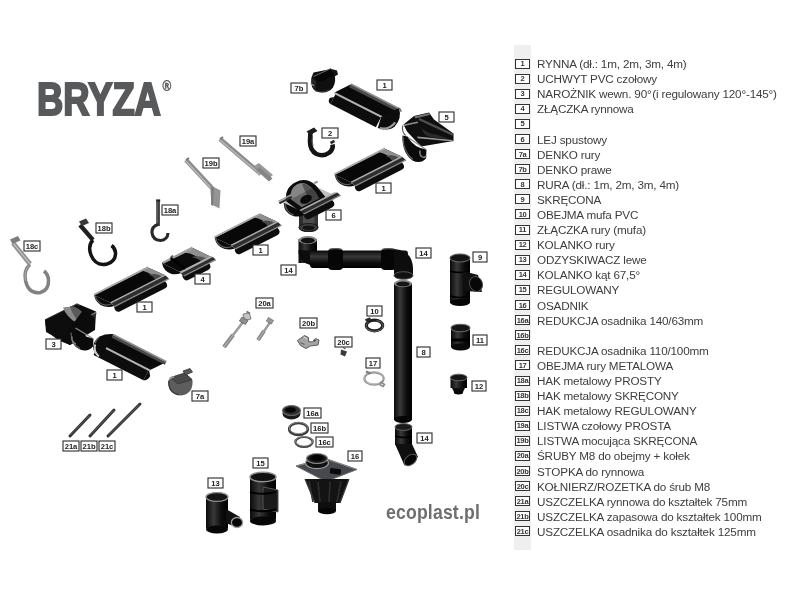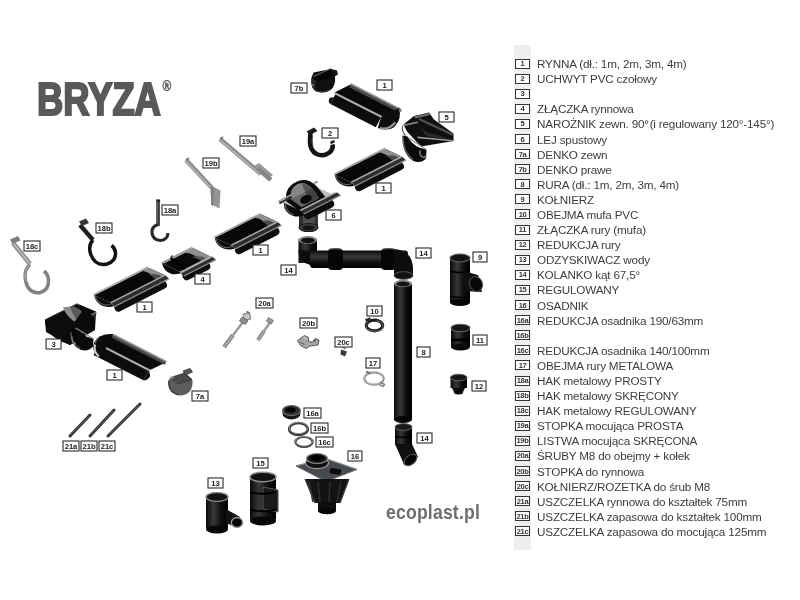--- a/index.html
+++ b/index.html
@@ -32,107 +32,107 @@
   <div class="row">
       <span class="num">1</span>
       <span class="txt">RYNNA (dł.: 1m, 2m, 3m, 4m)</span>
     </div>
   <div class="row">
       <span class="num">2</span>
       <span class="txt">UCHWYT PVC czołowy</span>
     </div>
   <div class="row">
       <span class="num">3</span>
+      <span class="txt">NAROŻNIK wewn. 90° (i regulowany 120°-145°)</span>
     </div>
   <div class="row">
       <span class="num">4</span>
       <span class="txt">ZŁĄCZKA rynnowa</span>
     </div>
   <div class="row">
       <span class="num">5</span>
-      <span class="txt">NAROŻNIK zewn. 90° (i regulowany 120°-145°)</span>
     </div>
   <div class="row">
       <span class="num">6</span>
       <span class="txt">LEJ spustowy</span>
     </div>
   <div class="row">
       <span class="num">7a</span>
-      <span class="txt">DENKO zewn</span>
+      <span class="txt">DENKO rury</span>
     </div>
   <div class="row">
       <span class="num">7b</span>
       <span class="txt">DENKO prawe</span>
     </div>
   <div class="row">
       <span class="num">8</span>
       <span class="txt">RURA (dł.: 1m, 2m, 3m, 4m)</span>
     </div>
   <div class="row">
       <span class="num">9</span>
-      <span class="txt">KOŁNIERZ</span>
+      <span class="txt">SKRĘCONA</span>
     </div>
   <div class="row">
       <span class="num">10</span>
       <span class="txt">OBEJMA mufa PVC</span>
     </div>
   <div class="row">
       <span class="num">11</span>
       <span class="txt">ZŁĄCZKA rury (mufa)</span>
     </div>
   <div class="row">
       <span class="num">12</span>
-      <span class="txt">REDUKCJA rury</span>
+      <span class="txt">KOLANKO rury</span>
     </div>
   <div class="row">
       <span class="num">13</span>
-      <span class="txt">ODZYSKIWACZ wody</span>
+      <span class="txt">ODZYSKIWACZ lewe</span>
     </div>
   <div class="row">
       <span class="num">14</span>
       <span class="txt">KOLANKO kąt 67,5°</span>
     </div>
   <div class="row">
       <span class="num">15</span>
       <span class="txt">REGULOWANY</span>
     </div>
   <div class="row">
       <span class="num">16</span>
       <span class="txt">OSADNIK</span>
     </div>
   <div class="row">
       <span class="num">16a</span>
-      <span class="txt">REDUKCJA osadnika 190/63mm</span>
+      <span class="txt">REDUKCJA osadnika 140/63mm</span>
     </div>
   <div class="row">
       <span class="num">16b</span>
     </div>
   <div class="row">
       <span class="num">16c</span>
-      <span class="txt">REDUKCJA osadnika 140/100mm</span>
+      <span class="txt">REDUKCJA osadnika 110/100mm</span>
     </div>
   <div class="row">
       <span class="num">17</span>
       <span class="txt">OBEJMA rury METALOWA</span>
     </div>
   <div class="row">
       <span class="num">18a</span>
       <span class="txt">HAK metalowy PROSTY</span>
     </div>
   <div class="row">
       <span class="num">18b</span>
       <span class="txt">HAK metalowy SKRĘCONY</span>
     </div>
   <div class="row">
       <span class="num">18c</span>
       <span class="txt">HAK metalowy REGULOWANY</span>
     </div>
   <div class="row">
       <span class="num">19a</span>
-      <span class="txt">STOPKA mocująca PROSTA</span>
+      <span class="txt">LISTWA czołowy PROSTA</span>
     </div>
   <div class="row">
       <span class="num">19b</span>
       <span class="txt">LISTWA mocująca SKRĘCONA</span>
     </div>
   <div class="row">
       <span class="num">20a</span>
       <span class="txt">ŚRUBY M8 do obejmy + kołek</span>
     </div>
   <div class="row">
@@ -146,21 +146,21 @@
   <div class="row">
       <span class="num">21a</span>
       <span class="txt">USZCZELKA rynnowa do kształtek 75mm</span>
     </div>
   <div class="row">
       <span class="num">21b</span>
       <span class="txt">USZCZELKA zapasowa do kształtek 100mm</span>
     </div>
   <div class="row">
       <span class="num">21c</span>
-      <span class="txt">USZCZELKA zapasowa do mocująca 125mm</span>
+      <span class="txt">USZCZELKA osadnika do kształtek 125mm</span>
     </div>
 </div>
 
 <svg width="800" height="600" viewBox="0 0 800 600">
 <defs>
   <linearGradient id="gbody" x1="0" y1="0" x2="0" y2="1">
     <stop offset="0" stop-color="#2b2b2b"></stop>
         <stop offset="0.45" stop-color="#090909"></stop>
     <stop offset="1" stop-color="#1c1c1c"></stop>
   </linearGradient>

